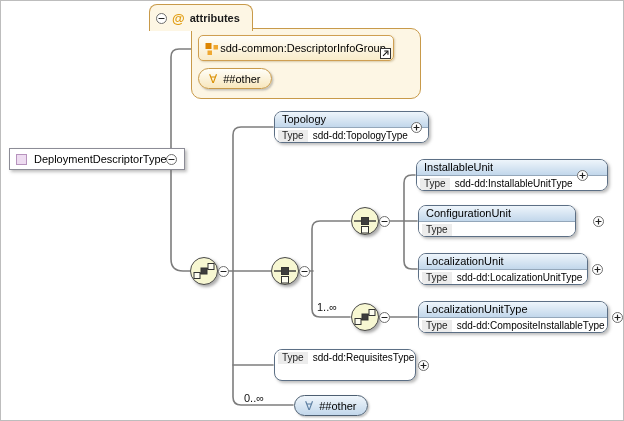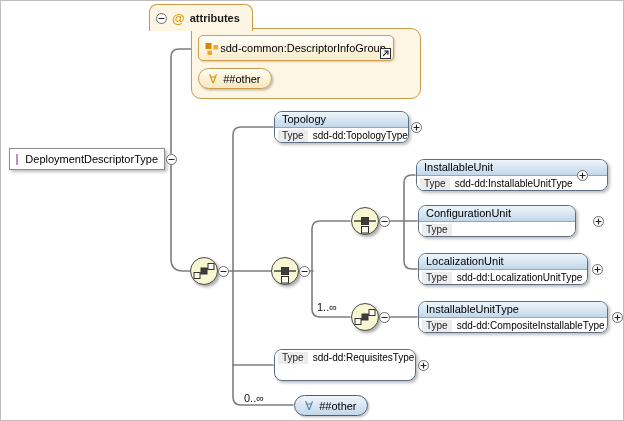--- a/index.html
+++ b/index.html
@@ -24,21 +24,21 @@
   }
   .ebox-body{
     height:15px;display:flex;align-items:center;gap:5px;
     padding:0 3px;background:#fff;font-size:10px;white-space:nowrap;
   }
   .type-label{background:#ececec;color:#222;padding:0 4px;height:12px;line-height:12px;}
   .type-value{color:#000;}
 
   
   .rootbox{
-    position:absolute;z-index:2;left:8px;top:147px;width:156px;height:22px;box-sizing:border-box;
+    position:absolute;z-index:2;left:8px;top:147px;width:176px;height:22px;box-sizing:border-box;
     background:#fff;border:1px solid #8c8c96;display:flex;align-items:center;gap:7px;
     padding:0 6px;box-shadow:2px 2px 3px rgba(110,110,110,.45);
   }
   .rootbox .sq-icon{width:11px;height:11px;background:#eedcf1;border:1px solid #b793bd;box-sizing:border-box;}
 
   
   .attr-tab{
     position:absolute;z-index:3;left:148px;top:3px;width:104px;height:27px;box-sizing:border-box;
     background:#fdf6e4;border:1px solid #c89a4a;border-bottom:none;border-radius:8px 8px 0 0;
     display:flex;align-items:center;gap:5px;padding:0 6px;
@@ -178,21 +178,21 @@
       <line x1="5" y1="20" x2="23" y2="8"></line>
       <rect class="light" x="4" y="15.5" width="6" height="6"></rect>
       <rect class="dark" x="11" y="11" width="6" height="6"></rect>
       <rect class="light" x="18" y="6.5" width="6" height="6"></rect>
     </svg>
   </div>
 
   <div class="occ-label" style="left:316px;top:300px;">1..∞</div>
   <div class="occ-label" style="left:243px;top:391px;">0..∞</div>
 
-  <div class="ebox" style="left:273px;top:110px;width:135px;">
+  <div class="ebox" style="left:273px;top:110px;width:155px;">
     <div class="ebox-hdr">Topology</div>
     <div class="ebox-body">
       <span class="type-label">Type</span>
       <span class="type-value">sdd-dd:TopologyType</span>
     </div>
   </div>
 
   <div class="ebox" style="left:415px;top:158px;width:192px;">
     <div class="ebox-hdr">InstallableUnit</div>
     <div class="ebox-body">
@@ -210,21 +210,21 @@
 
   <div class="ebox" style="left:417px;top:252px;width:170px;">
     <div class="ebox-hdr">LocalizationUnit</div>
     <div class="ebox-body">
       <span class="type-label">Type</span>
       <span class="type-value">sdd-dd:LocalizationUnitType</span>
     </div>
   </div>
 
   <div class="ebox" style="left:417px;top:300px;width:190px;">
-    <div class="ebox-hdr">InstallableUnitType</div>
+    <div class="ebox-hdr">LocalizationUnitType</div>
     <div class="ebox-body">
       <span class="type-label">Type</span>
       <span class="type-value">sdd-dd:CompositeInstallableType</span>
     </div>
   </div>
 
   <div class="ebox" style="left:273px;top:348px;width:142px;">
     <div class="ebox-body">
       <span class="type-label">Type</span>
       <span class="type-value">sdd-dd:RequisitesType</span>

